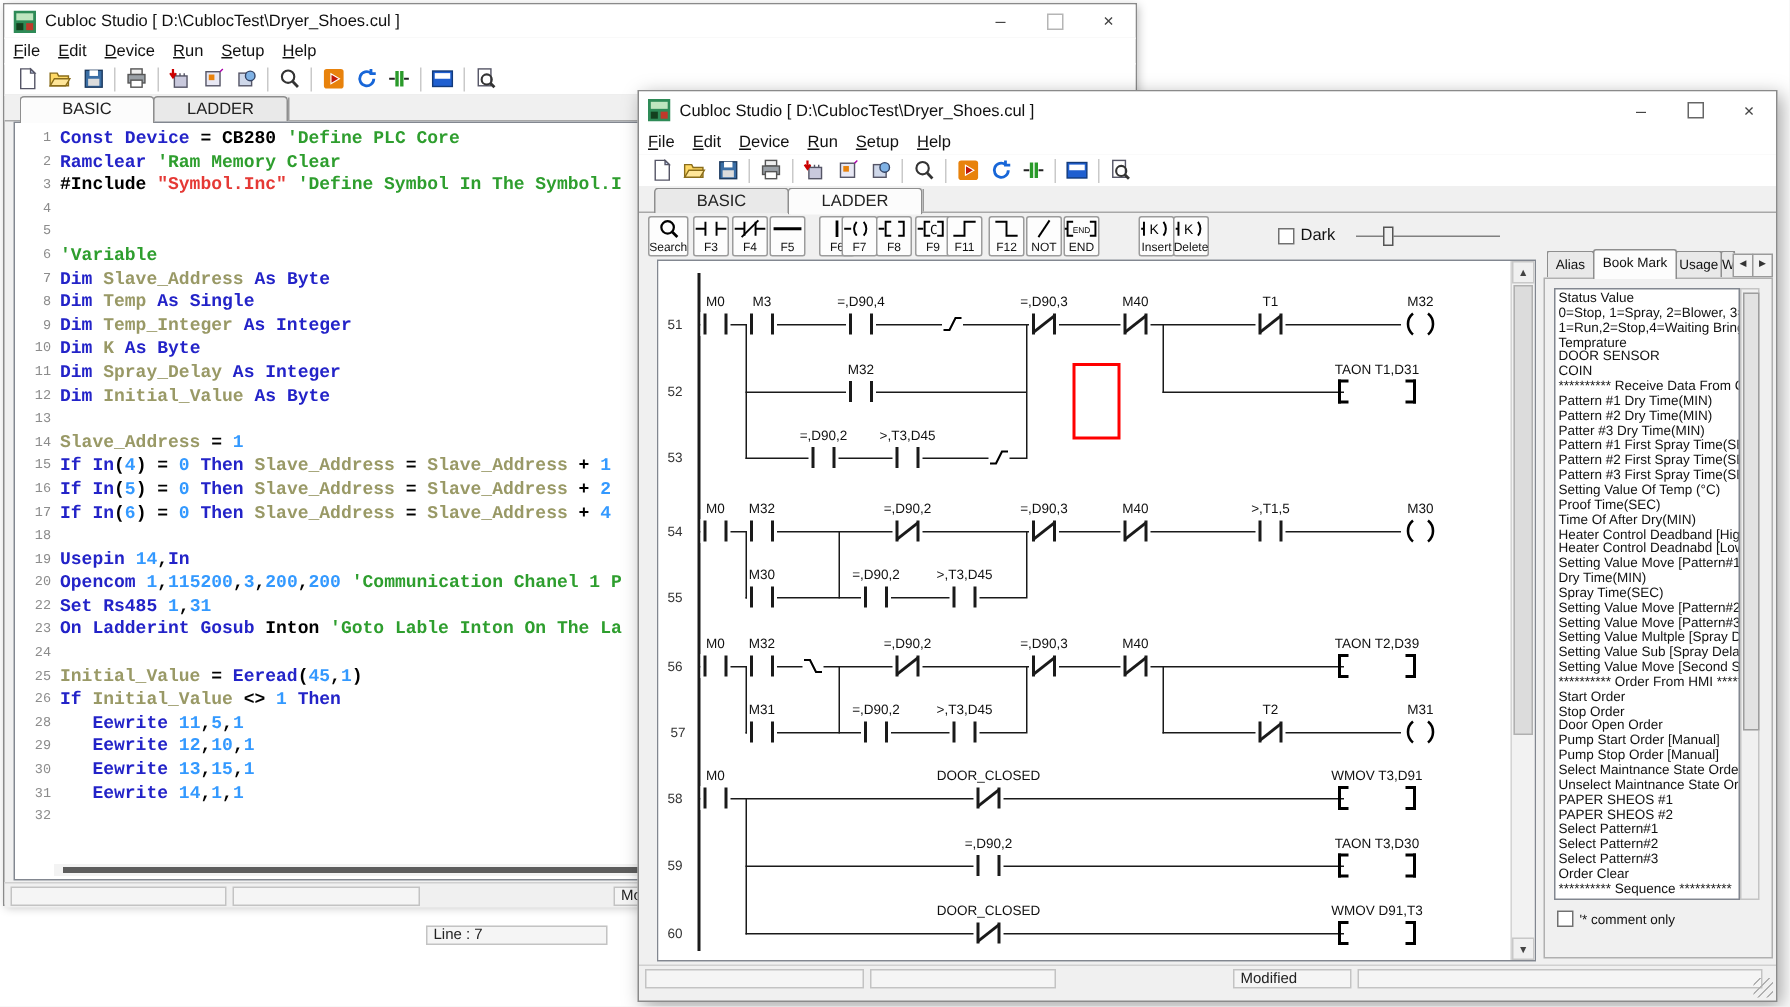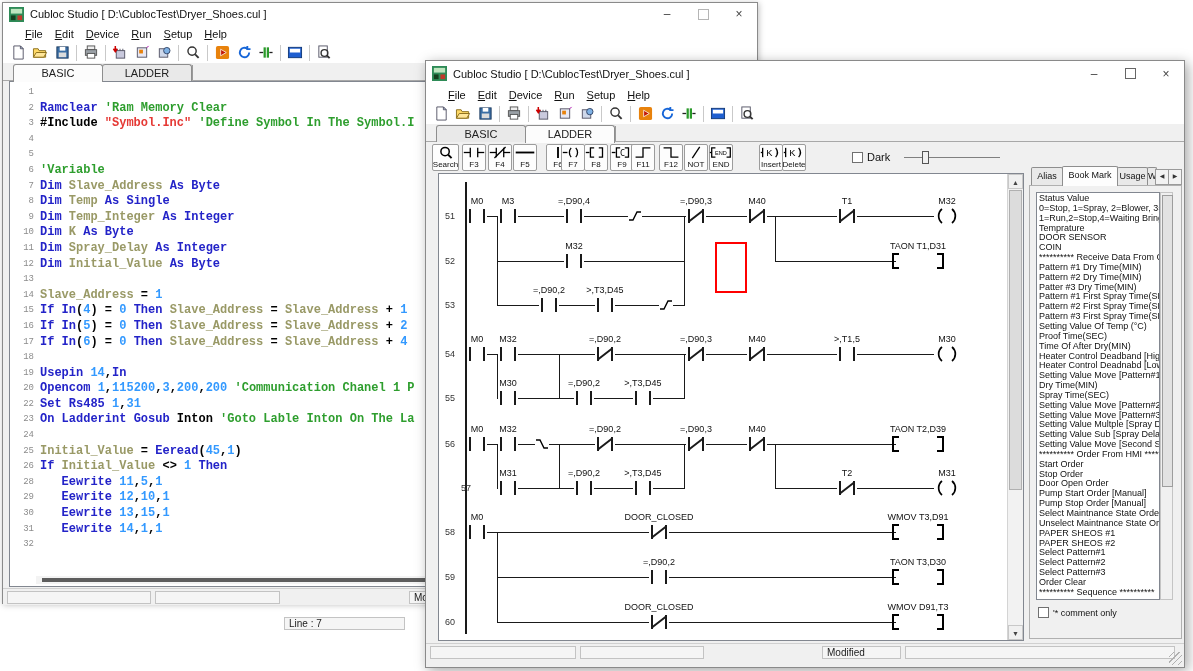--- a/index.html
+++ b/index.html
@@ -15,21 +15,21 @@
   #front-win .titlebar{height:25px;}
   .appicon{width:15px;height:15px;margin:0 6px 0 6px;flex:0 0 auto;}
   .title{font-size:11px;color:#111;white-space:nowrap;}
   .caps{margin-left:auto;display:flex;height:100%;}
   .cap-btn{width:36px;height:100%;display:flex;align-items:center;justify-content:center;
            font-size:12px;color:#444;cursor:default;}
   .maxbox{display:inline-block;width:9px;height:9px;border:1px solid #666;}
   #back-win .maxbox{border-color:#b5b5b5;}
 
   .menubar{position:absolute;left:0;right:0;background:#fff;font-size:11px;display:flex;
-           align-items:center;padding-left:16px;border-bottom:1px solid #ececec;}
+           align-items:center;padding-left:0;border-bottom:1px solid #ececec;}
   #back-win .menubar{top:22px;height:17px;}
   #front-win .menubar{top:25px;height:17px;}
   .mi{padding:1px 6px;color:#111;}
 
   .toolbar{position:absolute;left:0;right:0;background:#fff;display:flex;align-items:center;
            padding-left:4px;border-bottom:1px solid #dcdcdc;}
   #back-win .toolbar{top:39px;height:21px;}
   #front-win .toolbar{top:42px;height:21px;}
   .tb-btn{width:22px;height:19px;display:flex;align-items:center;justify-content:center;}
   .tb-btn svg{display:block;}
@@ -272,21 +272,21 @@
         </span>
       </div>
     <div class="tabrow">
       <span class="baseline"></span>
       <span class="tab active" style="left:10px">BASIC</span>
       <span class="tab" style="left:99px">LADDER</span>
       <span class="tabdiv" style="left:189px"></span>
     </div>
     <div class="editor code-editor">
       <div id="code-lines">
-          <div class="cl"><span class="ln">1</span></div>
+          <div class="cl"><span class="ln">1</span><span class="ct"><span class="seg k">Const</span><span class="seg p"> </span><span class="seg k">Device</span><span class="seg p"> = CB280 </span><span class="seg c">'Define PLC Core</span></span></div>
           <div class="cl"><span class="ln">2</span><span class="ct"><span class="seg k">Ramclear</span><span class="seg p"> </span><span class="seg c">'Ram Memory Clear</span></span></div>
           <div class="cl"><span class="ln">3</span><span class="ct"><span class="seg b">#Include</span><span class="seg p"> </span><span class="seg s">"Symbol.Inc"</span><span class="seg p"> </span><span class="seg c">'Define Symbol In The Symbol.I</span></span></div>
           <div class="cl"><span class="ln">4</span><span class="ct"></span></div>
           <div class="cl"><span class="ln">5</span><span class="ct"></span></div>
           <div class="cl"><span class="ln">6</span><span class="ct"><span class="seg c">'Variable</span></span></div>
           <div class="cl"><span class="ln">7</span><span class="ct"><span class="seg k">Dim</span><span class="seg p"> </span><span class="seg i">Slave_Address</span><span class="seg p"> </span><span class="seg k">As</span><span class="seg p"> </span><span class="seg k">Byte</span></span></div>
           <div class="cl"><span class="ln">8</span><span class="ct"><span class="seg k">Dim</span><span class="seg p"> </span><span class="seg i">Temp</span><span class="seg p"> </span><span class="seg k">As</span><span class="seg p"> </span><span class="seg k">Single</span></span></div>
           <div class="cl"><span class="ln">9</span><span class="ct"><span class="seg k">Dim</span><span class="seg p"> </span><span class="seg i">Temp_Integer</span><span class="seg p"> </span><span class="seg k">As</span><span class="seg p"> </span><span class="seg k">Integer</span></span></div>
           <div class="cl"><span class="ln">10</span><span class="ct"><span class="seg k">Dim</span><span class="seg p"> </span><span class="seg i">K</span><span class="seg p"> </span><span class="seg k">As</span><span class="seg p"> </span><span class="seg k">Byte</span></span></div>
           <div class="cl"><span class="ln">11</span><span class="ct"><span class="seg k">Dim</span><span class="seg p"> </span><span class="seg i">Spray_Delay</span><span class="seg p"> </span><span class="seg k">As</span><span class="seg p"> </span><span class="seg k">Integer</span></span></div>
@@ -659,21 +659,21 @@
           <div class="vl" style="left: 120px; top: 270px; height: 45px;"></div>
           <div class="vl" style="left: 245px; top: 270px; height: 45px;"></div>
           <div class="vl" style="left: 336px; top: 270px; height: 45px;"></div>
           <div class="vl" style="left: 58px; top: 358px; height: 91px;"></div>
           <span class="rownum" style="left: 6px; top: 37px;">51</span>
           <span class="rownum" style="left: 6px; top: 82px;">52</span>
           <span class="rownum" style="left: 6px; top: 126px;">53</span>
           <span class="rownum" style="left: 6px; top: 175px;">54</span>
           <span class="rownum" style="left: 6px; top: 219px;">55</span>
           <span class="rownum" style="left: 6px; top: 265px;">56</span>
-          <span class="rownum" style="left: 22px; top: 309px;">57</span>
+          <span class="rownum" style="left: 0; top: 309px; text-align: right;">57</span>
           <span class="rownum" style="left: 6px; top: 353px;">58</span>
           <span class="rownum" style="left: 6px; top: 398px;">59</span>
           <span class="rownum" style="left: 6px; top: 443px;">60</span>
           <div class="contact" style="left: 28px; top: 34px;">
             <span class="bar l"></span>
             <span class="bar r"></span>
           </div>
           <span class="lbl" style="left: 38px; top: 22px;">M0</span>
           <div class="contact" style="left: 59px; top: 34px;">
             <span class="bar l"></span>

